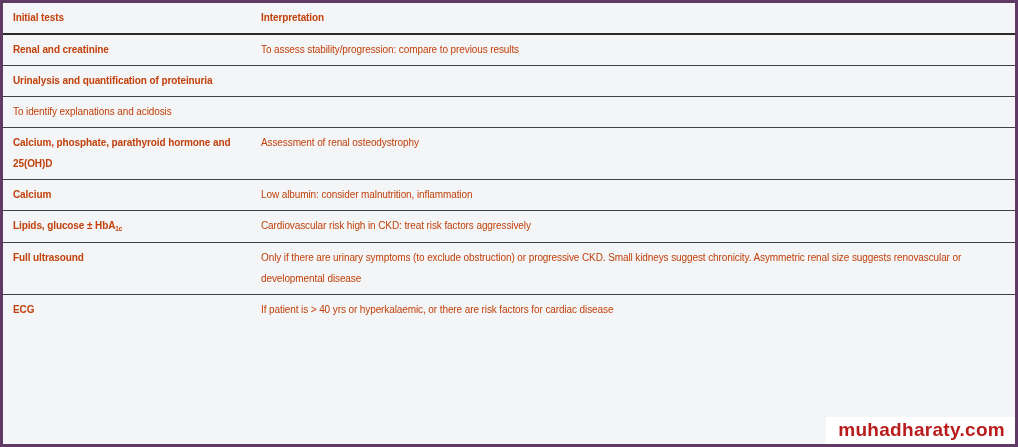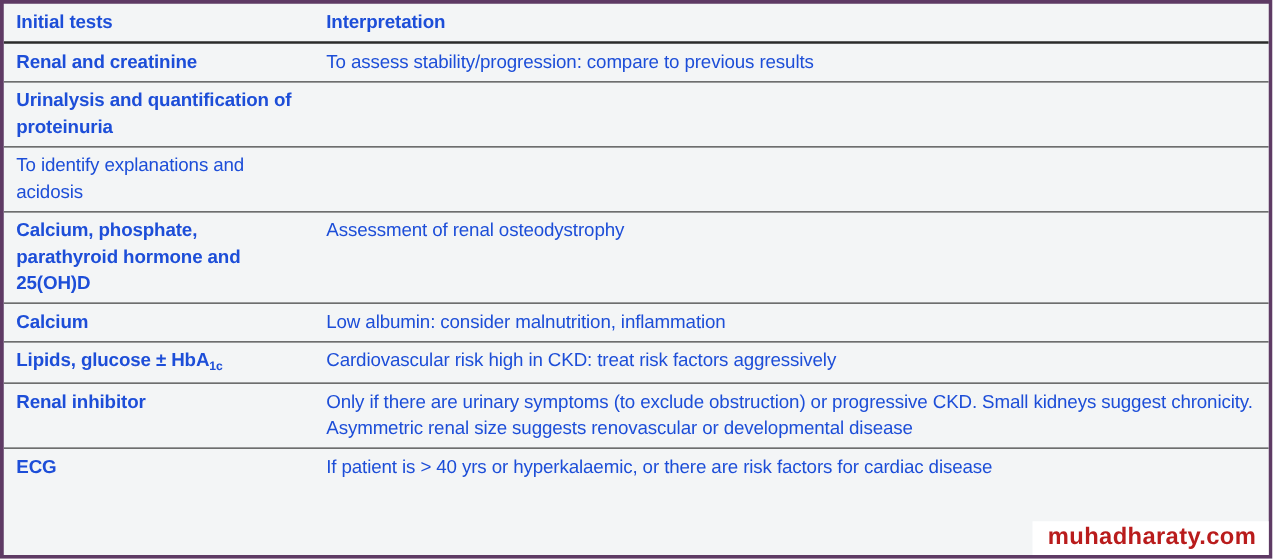--- a/index.html
+++ b/index.html
@@ -13,22 +13,22 @@
     position: relative;
     width: 1018px; height: 447px;
     background: #f3f5f6;
     border: 3px solid #5e3a64;
     overflow: hidden;
   }
   .row {
     display: grid;
     grid-template-columns: 248px 1fr;
     border-bottom: 1px solid #414141;
-    color: #1d4ed8;
-    font-size: 15px;
+    color: #c2410c;
+    font-size: 10px;
     line-height: 21px;
     letter-spacing: -0.1px;
   }
   .row:last-child { border-bottom: none; }
   .row.header {
     border-bottom: 2px solid #2b2b2b;
   }
   .cell {
     padding: 4px 8px 5px 10px;
   }
@@ -79,21 +79,21 @@
       </div>
       <div class="row">
         <div class="cell test"><span>Calcium</span></div>
         <div class="cell interp">Low albumin: consider malnutrition, inflammation</div>
       </div>
       <div class="row">
         <div class="cell test"><span>Lipids, glucose ± HbA</span><sub class="sc">1c</sub></div>
         <div class="cell interp">Cardiovascular risk high in CKD: treat risk factors aggressively</div>
       </div>
       <div class="row">
-        <div class="cell test"><span>Renal inhibitor</span></div>
+        <div class="cell test"><span>Full ultrasound</span></div>
         <div class="cell interp">Only if there are urinary symptoms (to exclude obstruction) or progressive CKD. Small kidneys suggest chronicity. Asymmetric renal size suggests renovascular or developmental disease</div>
       </div>
       <div class="row">
         <div class="cell test"><span>ECG</span></div>
         <div class="cell interp">If patient is &gt; 40 yrs or hyperkalaemic, or there are risk factors for cardiac disease</div>
       </div>
     </div>
   <div class="watermark">muhadharaty.com</div>
 </div>
 

